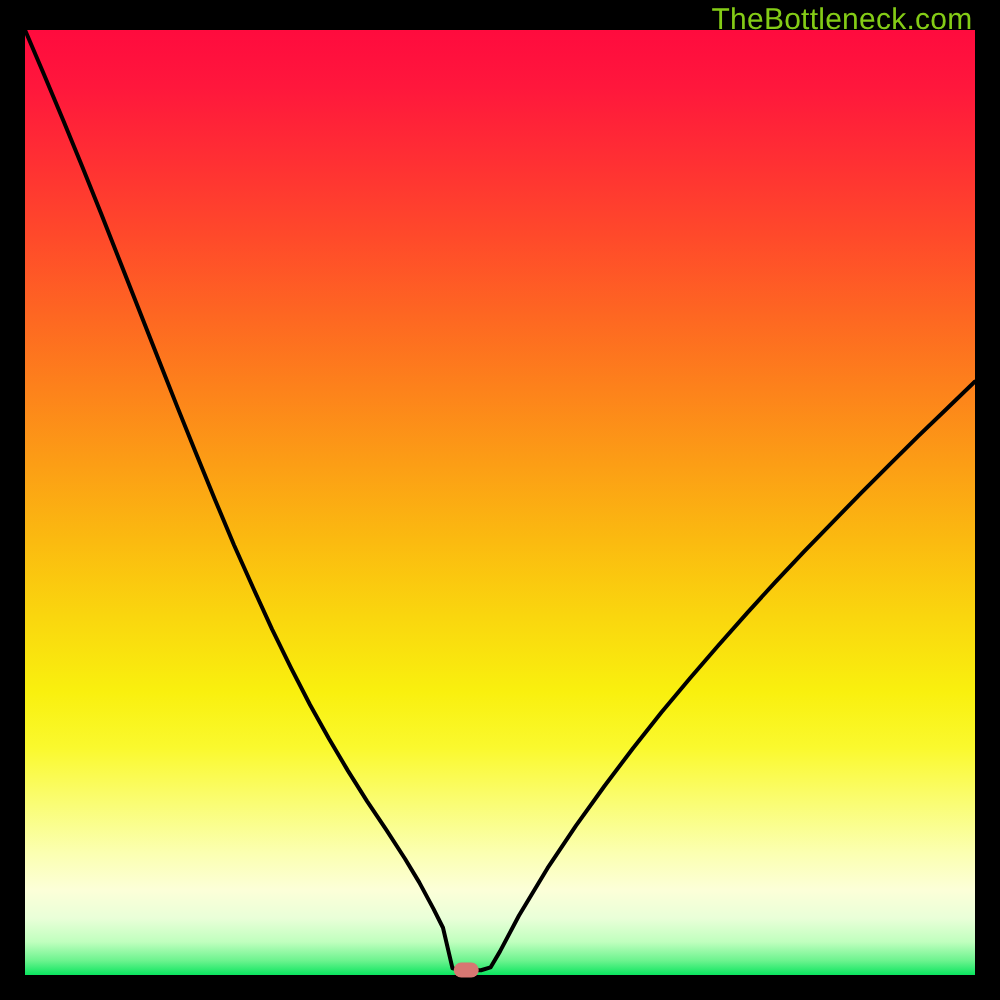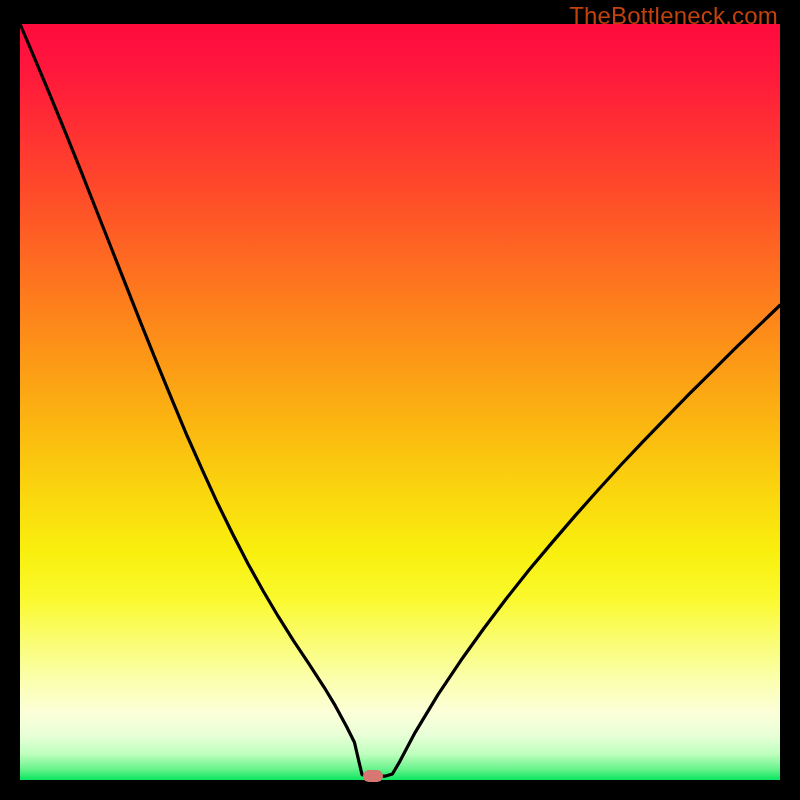--- a/index.html
+++ b/index.html
@@ -37,21 +37,21 @@
       #0ae55f 100%
     );
   }
   .watermark {
     position: absolute;
     top: 2px;
     right: 22px;
     font-family: Arial, Helvetica, sans-serif;
     font-size: 24px;
     font-weight: 500;
-    color: #c2410c;
+    color: #84cc16;
     letter-spacing: 0.2px;
   }
   .curve {
     position: absolute;
     left: 0; top: 0;
     width: 760px;
     height: 756px;
   }
   .marker {
     position: absolute;

